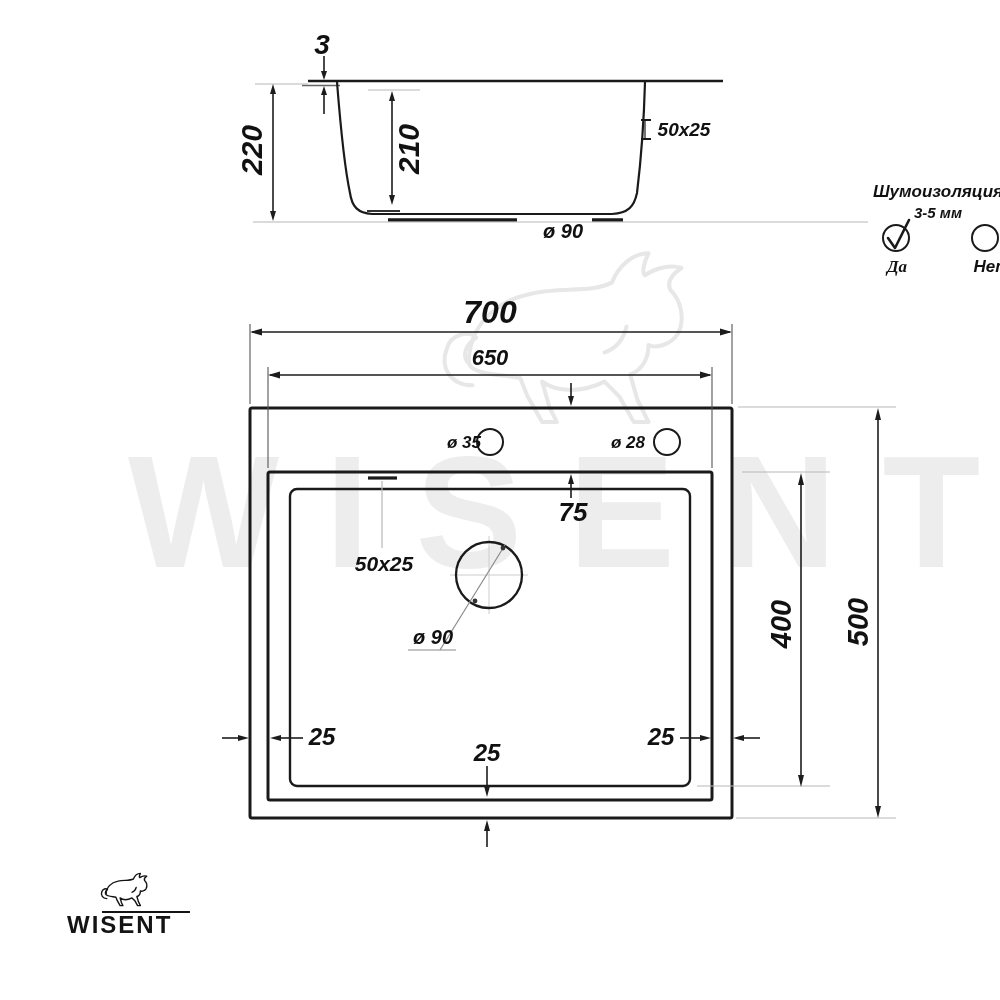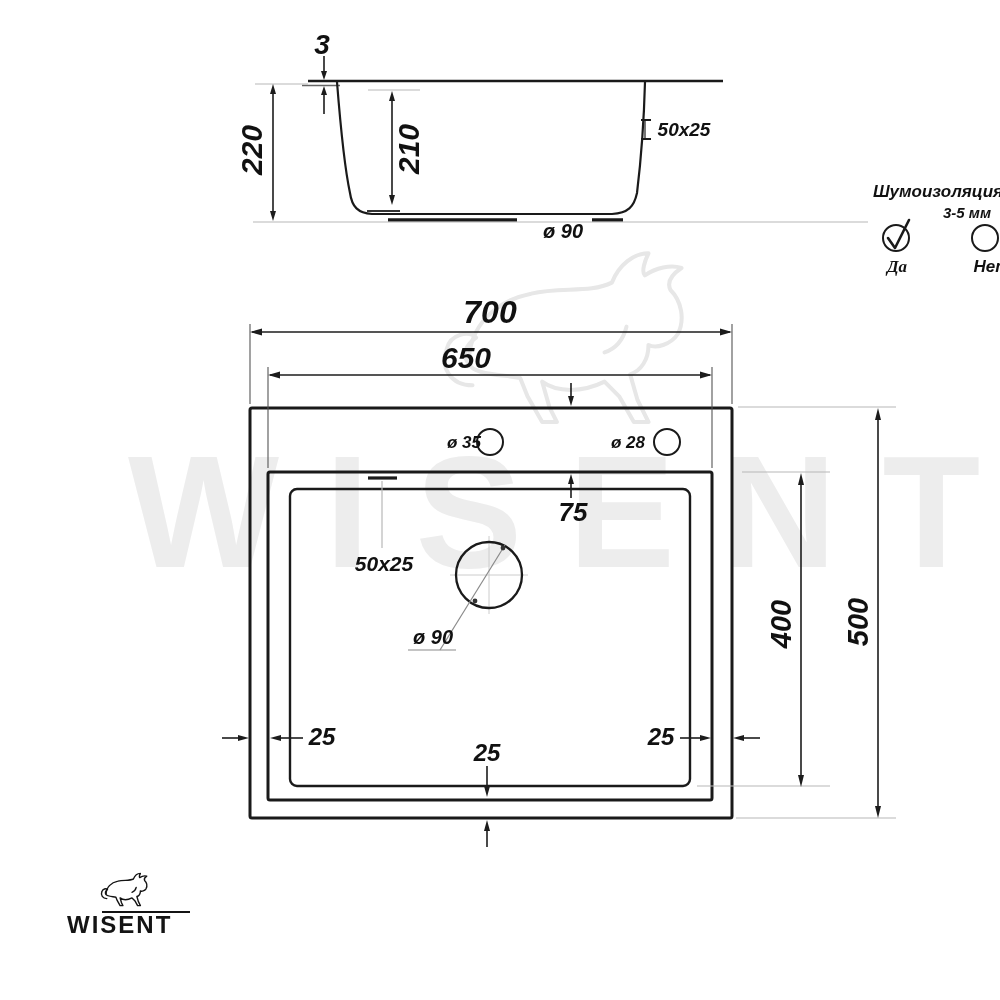--- a/index.html
+++ b/index.html
@@ -176,26 +176,26 @@
     </g>
   </svg>
 
   <span class="lbl" style="left:322px;top:45px;font-size:28px;">3</span>
   <span class="lbl-rot" style="left:252px;top:150px;font-size:30px;">220</span>
   <span class="lbl-rot" style="left:409px;top:149px;font-size:30px;">210</span>
   <span class="lbl" style="left:684px;top:129px;font-size:19px;">50x25</span>
   <span class="lbl" style="left:563px;top:231px;font-size:20px;">ø 90</span>
 
   <span class="lbl" style="left:938px;top:191px;font-size:17px;">Шумоизоляция</span>
-  <span class="lbl" style="left:967px;top:212px;font-size:15px;">3-5 мм</span>
+  <span class="lbl" style="left:938px;top:212px;font-size:15px;">3-5 мм</span>
   <span class="lbl" style="left:897px;top:266px;font-size:17px;font-family:Liberation Serif, serif;">Да</span>
   <span class="lbl" style="left:992px;top:266px;font-size:17px;">Нет</span>
 
   <span class="lbl" style="left:490px;top:312px;font-size:32px;text-align:right;">700</span>
-  <span class="lbl" style="left:466px;top:358px;font-size:30px;text-align:right;">650</span>
+  <span class="lbl" style="left:490px;top:358px;font-size:22px;text-align:right;">650</span>
   <span class="lbl" style="left:573px;top:512px;font-size:26px;">75</span>
   <span class="lbl" style="left:464px;top:442px;font-size:17px;">ø 35</span>
   <span class="lbl" style="left:628px;top:442px;font-size:17px;">ø 28</span>
   <span class="lbl" style="left:384px;top:563px;font-size:21px;">50x25</span>
   <span class="lbl" style="left:433px;top:637px;font-size:20px;">ø 90</span>
   <span class="lbl-rot" style="left:781px;top:624px;font-size:29px;">400</span>
   <span class="lbl-rot" style="left:858px;top:622px;font-size:29px;">500</span>
   <span class="lbl" style="left:322px;top:737px;font-size:24px;">25</span>
   <span class="lbl" style="left:661px;top:737px;font-size:24px;">25</span>
   <span class="lbl" style="left:487px;top:753px;font-size:24px;">25</span>

